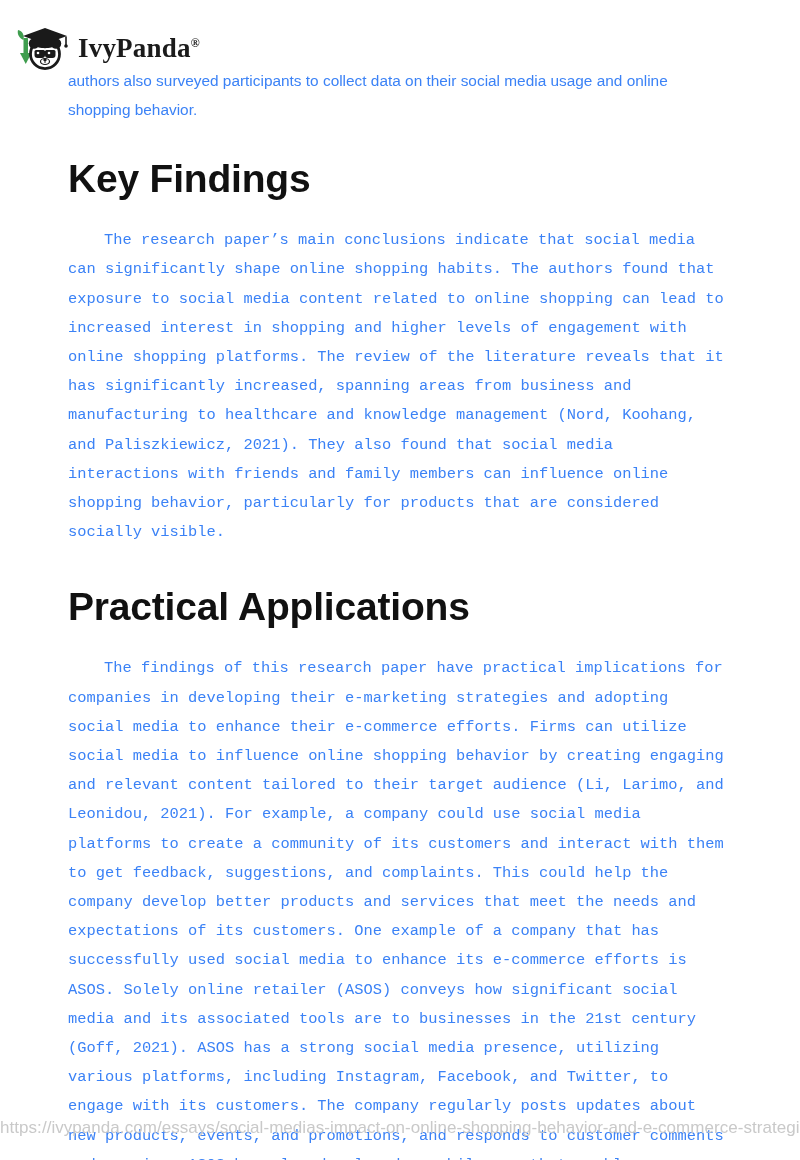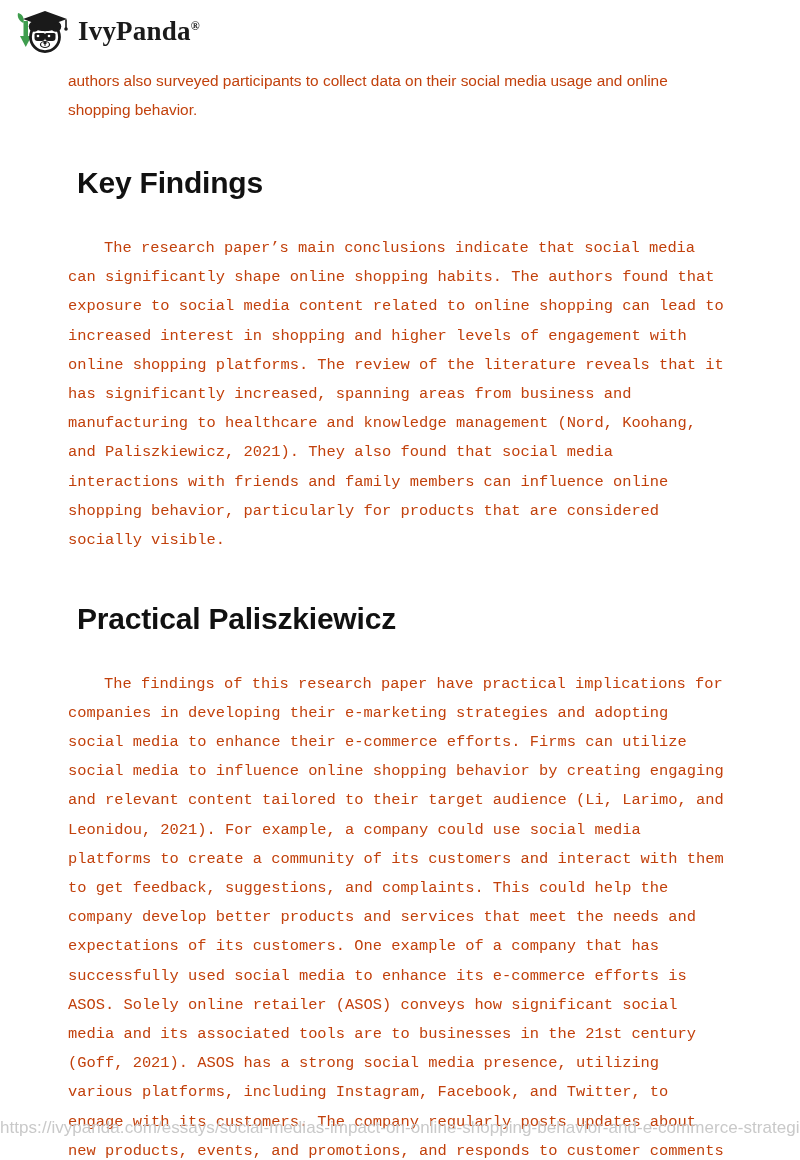--- a/index.html
+++ b/index.html
@@ -12,21 +12,21 @@
     height: 1160px;
     font-family: "Liberation Sans", sans-serif;
     color: #1a1a1a;
     position: relative;
     overflow: hidden;
   }
 
   
   .page-header {
     position: absolute;
-    top: 0;
+    top: 17px;
     left: 0;
     width: 702px;
     height: 62px;
   }
   .brand {
     position: absolute;
     left: 14px;
     top: 6px;
     display: flex;
     align-items: center;
@@ -71,33 +71,33 @@
     position: absolute;
     top: 66px;
     left: 68px;
     width: 656px;
   }
   p.para {
     margin: 0 0 0 0;
     font-size: 15.4px;
     line-height: 29.2px;
     text-align: left;
-    color: #c2410c;
+    color: #3b82f6;
     letter-spacing: 0;
   }
   p.indent {
     text-indent: 36px;
     font-family: Liberation Mono, monospace;
   }
   h2.heading {
-    font-size: 30px;
+    font-size: 39px;
     line-height: 1.15;
     font-weight: bold;
     color: #111111;
-    margin: 9px;
+    margin: 0;
     letter-spacing: -0.2px;
   }
   .sp-h2-top   { height: 33px; }
   .sp-h2-bot   { height: 24px; }
   .sp-h2-top-b { height: 38px; }
   em.it { font-style: italic; }
 
   
   .page-footer {
     position: absolute;
@@ -153,21 +153,21 @@
 <div class="doc">
 
   <p class="para">authors also surveyed participants to collect data on their social media usage and online shopping behavior.</p>
 
   <div class="sp-h2-top"></div>
   <h2 class="heading">Key Findings</h2>
   <div class="sp-h2-bot"></div>
   <p class="para indent">The research paper’s main conclusions indicate that social media can significantly shape online shopping habits. The authors found that exposure to social media content related to online shopping can lead to increased interest in shopping and higher levels of engagement with online shopping platforms. The review of the literature reveals that it has significantly increased, spanning areas from business and manufacturing to healthcare and knowledge management (Nord, Koohang, and Paliszkiewicz, 2021). They also found that social media interactions with friends and family members can influence online shopping behavior, particularly for products that are considered socially visible.</p>
 
   <div class="sp-h2-top-b"></div>
-  <h2 class="heading">Practical Paliszkiewicz</h2>
+  <h2 class="heading">Practical Applications</h2>
   <div class="sp-h2-bot"></div>
   <p class="para indent">The findings of this research paper have practical implications for companies in developing their e-marketing strategies and adopting social media to enhance their e-commerce efforts. Firms can utilize social media to influence online shopping behavior by creating engaging and relevant content tailored to their target audience (Li, Larimo, and Leonidou, 2021). For example, a company could use social media platforms to create a community of its customers and interact with them to get feedback, suggestions, and complaints. This could help the company develop better products and services that meet the needs and expectations of its customers. One example of a company that has successfully used social media to enhance its e-commerce efforts is ASOS. Solely online retailer (ASOS) conveys how significant social media and its associated tools are to businesses in the 21st century (Goff, 2021). ASOS has a strong social media presence, utilizing various platforms, including Instagram, Facebook, and Twitter, to engage with its customers. The company regularly posts updates about new products, events, and promotions, and responds to customer comments and queries. ASOS has also developed a mobile app that enables customers to browse and purchase products on their smartphones. This has helped the company build a strong community of loyal customers engaged with the brand.</p>
 
   <div class="sp-h2-top-b"></div>
   <h2 class="heading">Behavior List</h2>
   <div class="sp-h2-bot"></div>
   <p class="para indent"><span>Goff, D. (2021). ‘What Impact has Social Media had on Entrepreneurship in the 21st Century?’. </span><em class="it">Doctoral participants, Dublin, National College of Ireland.</em></p>
 
 </div>
 

